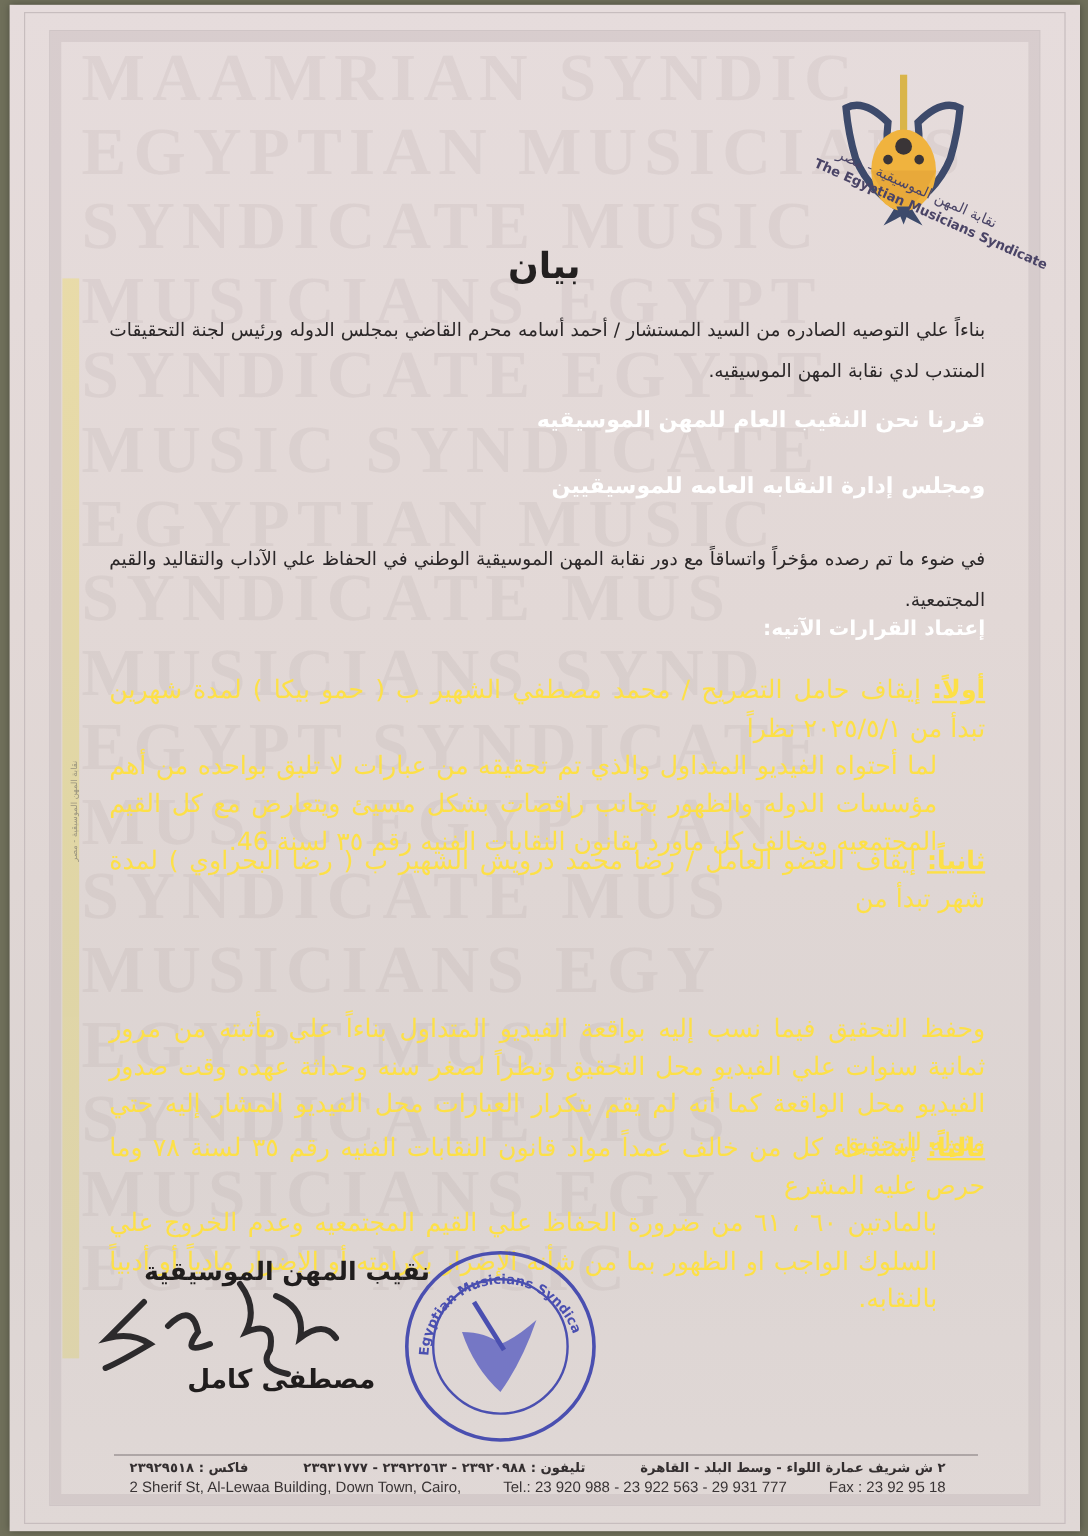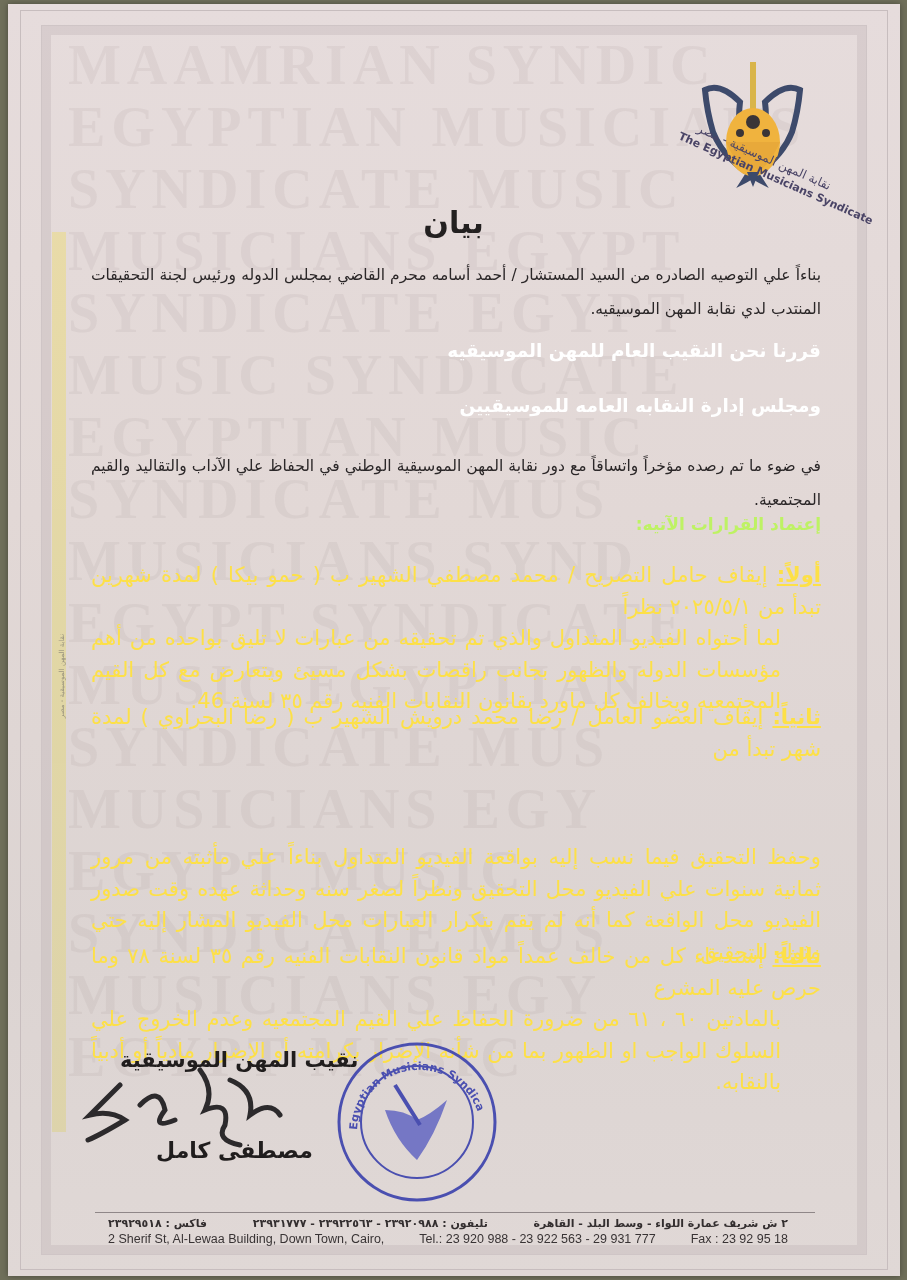--- a/index.html
+++ b/index.html
@@ -49,21 +49,21 @@
   }
   .body-text {
     position:absolute; right:86px; width:730px;
     direction:rtl; text-align:justify; color:#2b2728;
     font-size:15.5px; line-height:34px;
   }
   .p-intro { top:258px;margin-left:36px; }
   .bold-line { position:absolute; right:86px; direction:rtl; font-weight:bold; font-size:18.5px; color:#ffffff; }
   .b1 { top:340px; } .b2 { top:395px; }
   .p-context { top:449px; }
-  .decisions-head { position:absolute; right:86px; top:514px; direction:rtl; font-size:17px; font-weight:bold; color:#bef264; }
+  .decisions-head { position:absolute; right:86px; top:514px; direction:rtl; font-size:17px; font-weight:bold; color:#ffffff; }
   .item { position:absolute; right:86px; width:730px; direction:rtl; text-align:justify; font-size:21px; line-height:31.5px; color:#fde047; }
   .item .lbl { font-weight:bold; text-decoration:underline; }
   .item .cont { padding-right:40px; display:block; }
   .i1 { top:560px; } .i2 { top:702px; } .p-reserve { top:842px; } .i3 { top:941px; }
 
   .sig-title { position:absolute; left:120px; top:1048px; font-size:21px; font-weight:bold; color:#201d1d; direction:rtl; }
   .sig-name { position:absolute; left:156px; top:1138px; font-size:22px; font-weight:bold; color:#201d1d; direction:rtl; }
   .signature { position:absolute; left:80px; top:1060px; width:230px; height:95px; }
   .stamp { position:absolute; left:335px; top:1040px; width:165px; height:165px; }
 

